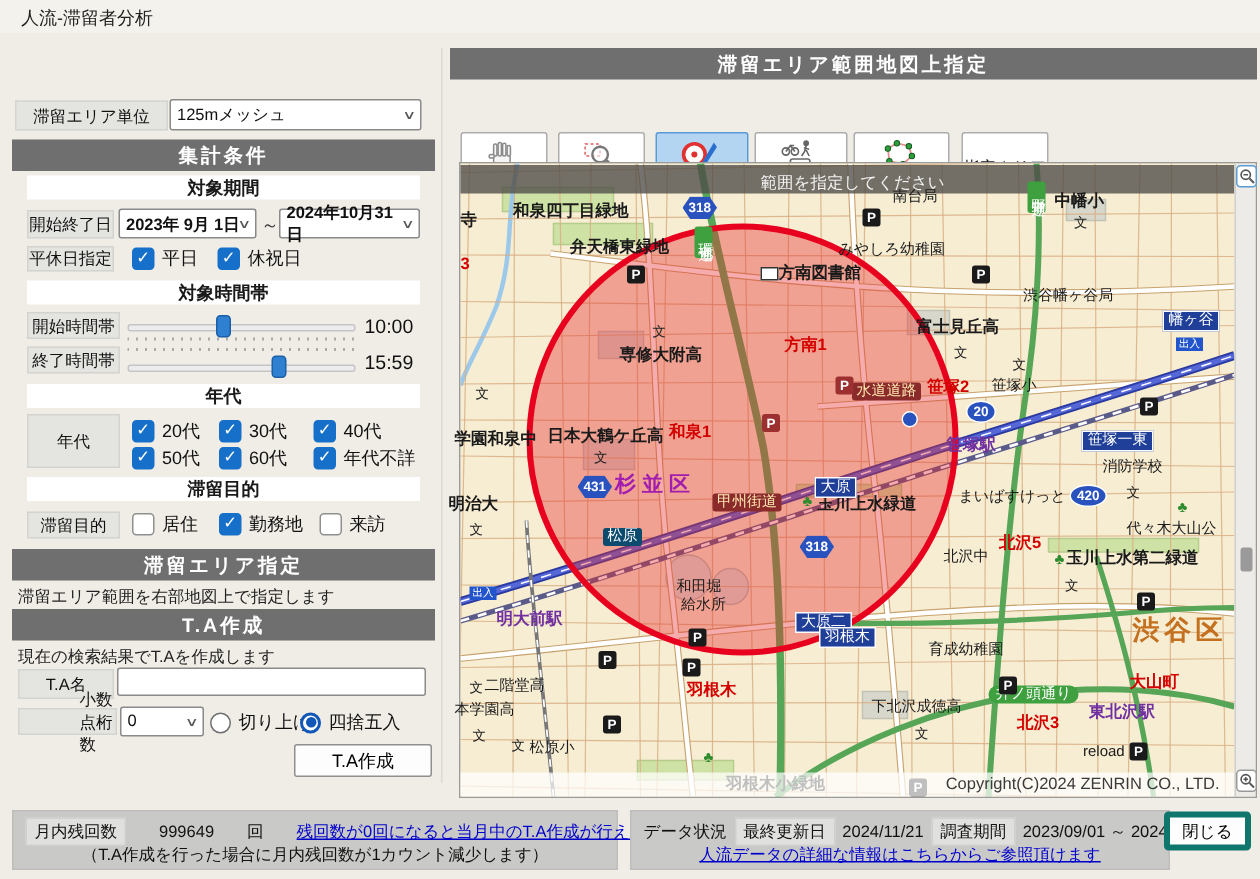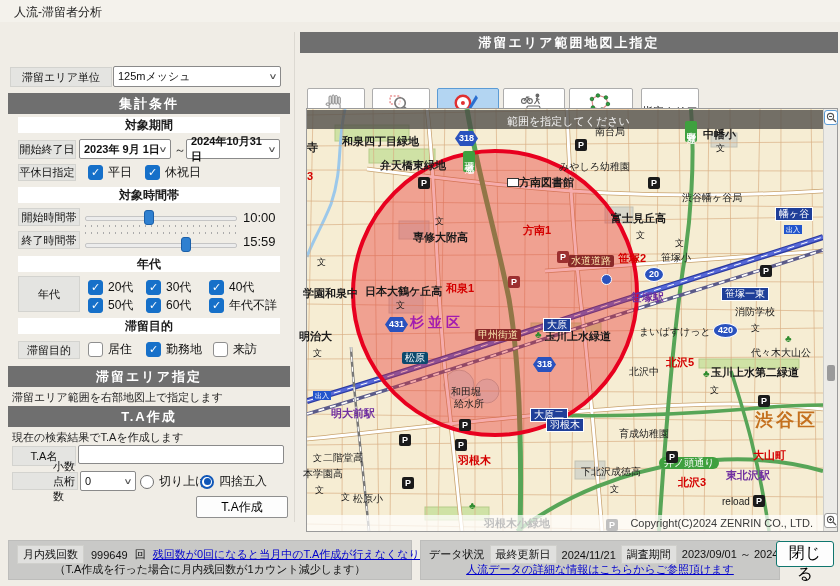--- a/index.html
+++ b/index.html
@@ -65,25 +65,25 @@
   .tipstrip{position:absolute;left:0;top:1px;width:516px;height:19px;background:rgba(78,75,72,0.78);z-index:2;}
   .tipstrip span{position:absolute;left:200px;top:4px;color:#f2f2f2;font-size:11px;}
   .copybar{position:absolute;left:0;bottom:0;width:516px;height:16px;background:rgba(255,255,255,0.72);z-index:4;}
   .copybar span{position:absolute;right:10px;top:2px;font-size:11px;color:#3a3a3a;}
   .zoomrail{position:absolute;right:0;top:0;width:14px;height:422px;background:#ecebe7;border-left:1px solid #cfcfcb;box-sizing:border-box;z-index:5;}
   .zbtn{position:absolute;left:0px;width:14px;height:15px;background:#fff;border:1px solid #5b9bd5;border-radius:3px;box-sizing:border-box;display:flex;align-items:center;justify-content:center;}
   .zbtn.plus{border-color:#999;}
   .zthumb{position:absolute;left:3px;top:256px;width:8px;height:16px;background:#9a9a9a;border-radius:2px;}
   
   .statbox{position:absolute;background:#c9c9c7;border:1px solid #bdbdbb;box-sizing:border-box;font-size:11px;}
-  .statbox .row1{position:absolute;left:8px;top:4px;display:flex;align-items:center;gap:7px;white-space:nowrap;}
+  .statbox .row1{position:absolute;left:8px;top:4px;display:flex;align-items:center;gap:22px;white-space:nowrap;}
   .statbox .row2{position:absolute;left:0;top:21px;width:100%;text-align:center;white-space:nowrap;font-size:11px;}
   .schip{background:#e0e0de;border:1px solid #d0d0cc;padding:1px 5px;font-size:11px;}
   a.lnk{color:#0000cc;text-decoration:underline;font-size:11px;cursor:pointer;}
-  .closebtn{position:absolute;background:#fdfdfd;border:1px solid #0f766e;border-radius:3px;font-size:16px;font-family:inherit;}
+  .closebtn{position:absolute;background:#fdfdfd;border:4px solid #0f766e;border-radius:3px;font-size:11px;font-family:inherit;}
   .divider{position:absolute;left:294px;top:32px;width:1px;height:490px;background:#dcd9d2;}
 </style>
 </head>
 <body>
 
 <div class="app">
   <div class="titlebar">
     <span>人流-滞留者分析</span>
   </div>
 

